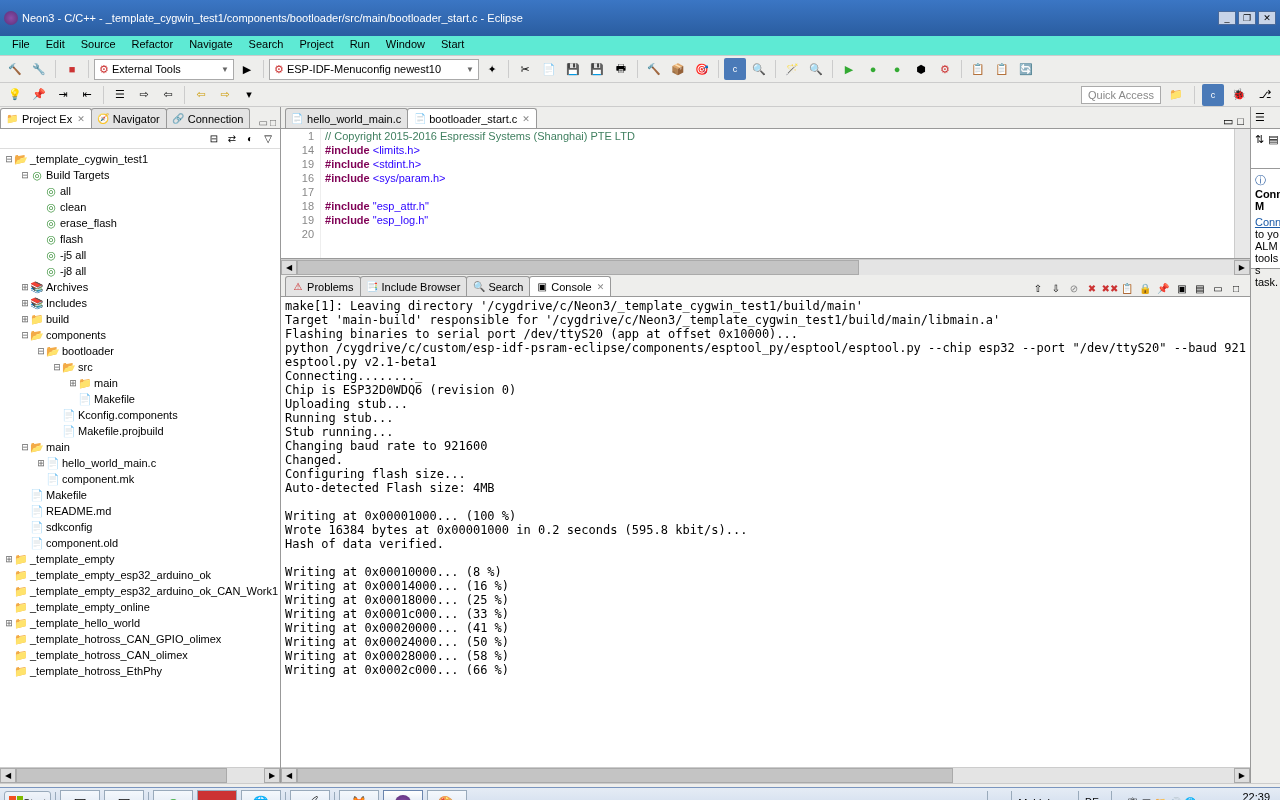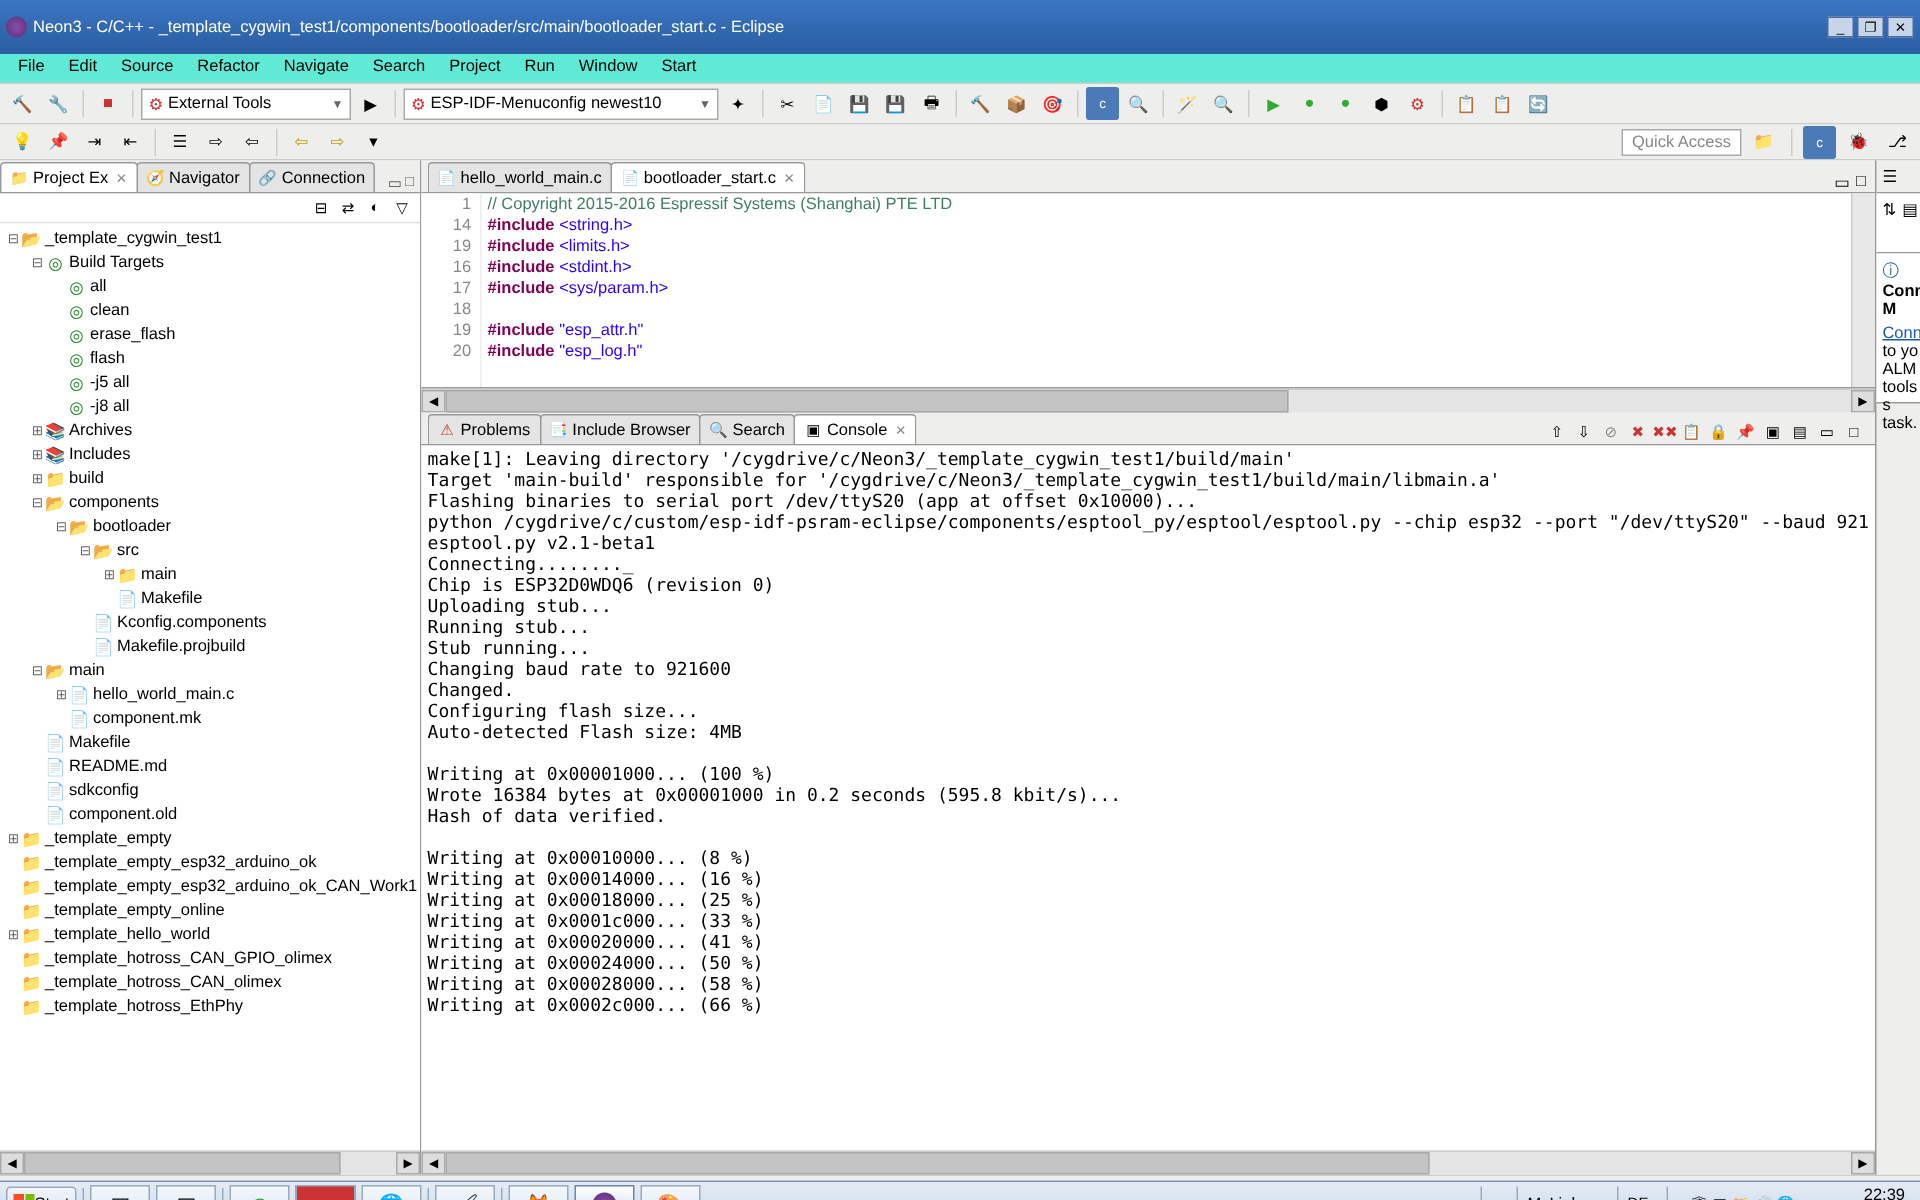--- a/index.html
+++ b/index.html
@@ -375,21 +375,20 @@
           <div>14</div>
           <div>19</div>
           <div>16</div>
           <div>17</div>
           <div>18</div>
           <div>19</div>
           <div>20</div>
         </div>
       <div class="code" id="code">
           <div><span class="cm">// Copyright 2015-2016 Espressif Systems (Shanghai) PTE LTD</span></div>
-          <div><span class="kw">#include</span> <span class="str">&lt;string.h&gt;</span></div>
           <div><span class="kw">#include</span> <span class="str">&lt;limits.h&gt;</span></div>
           <div><span class="kw">#include</span> <span class="str">&lt;stdint.h&gt;</span></div>
           <div><span class="kw">#include</span> <span class="str">&lt;sys/param.h&gt;</span></div>
           <div></div>
           <div><span class="kw">#include</span> <span class="str">"esp_attr.h"</span></div>
           <div><span class="kw">#include</span> <span class="str">"esp_log.h"</span></div>
         </div>
       <div style="position:absolute;right:0;top:0;bottom:0;width:16px;background:#e8e8e8;border-left:1px solid #ccc"></div>
     </div>
     <div class="hscroll">

